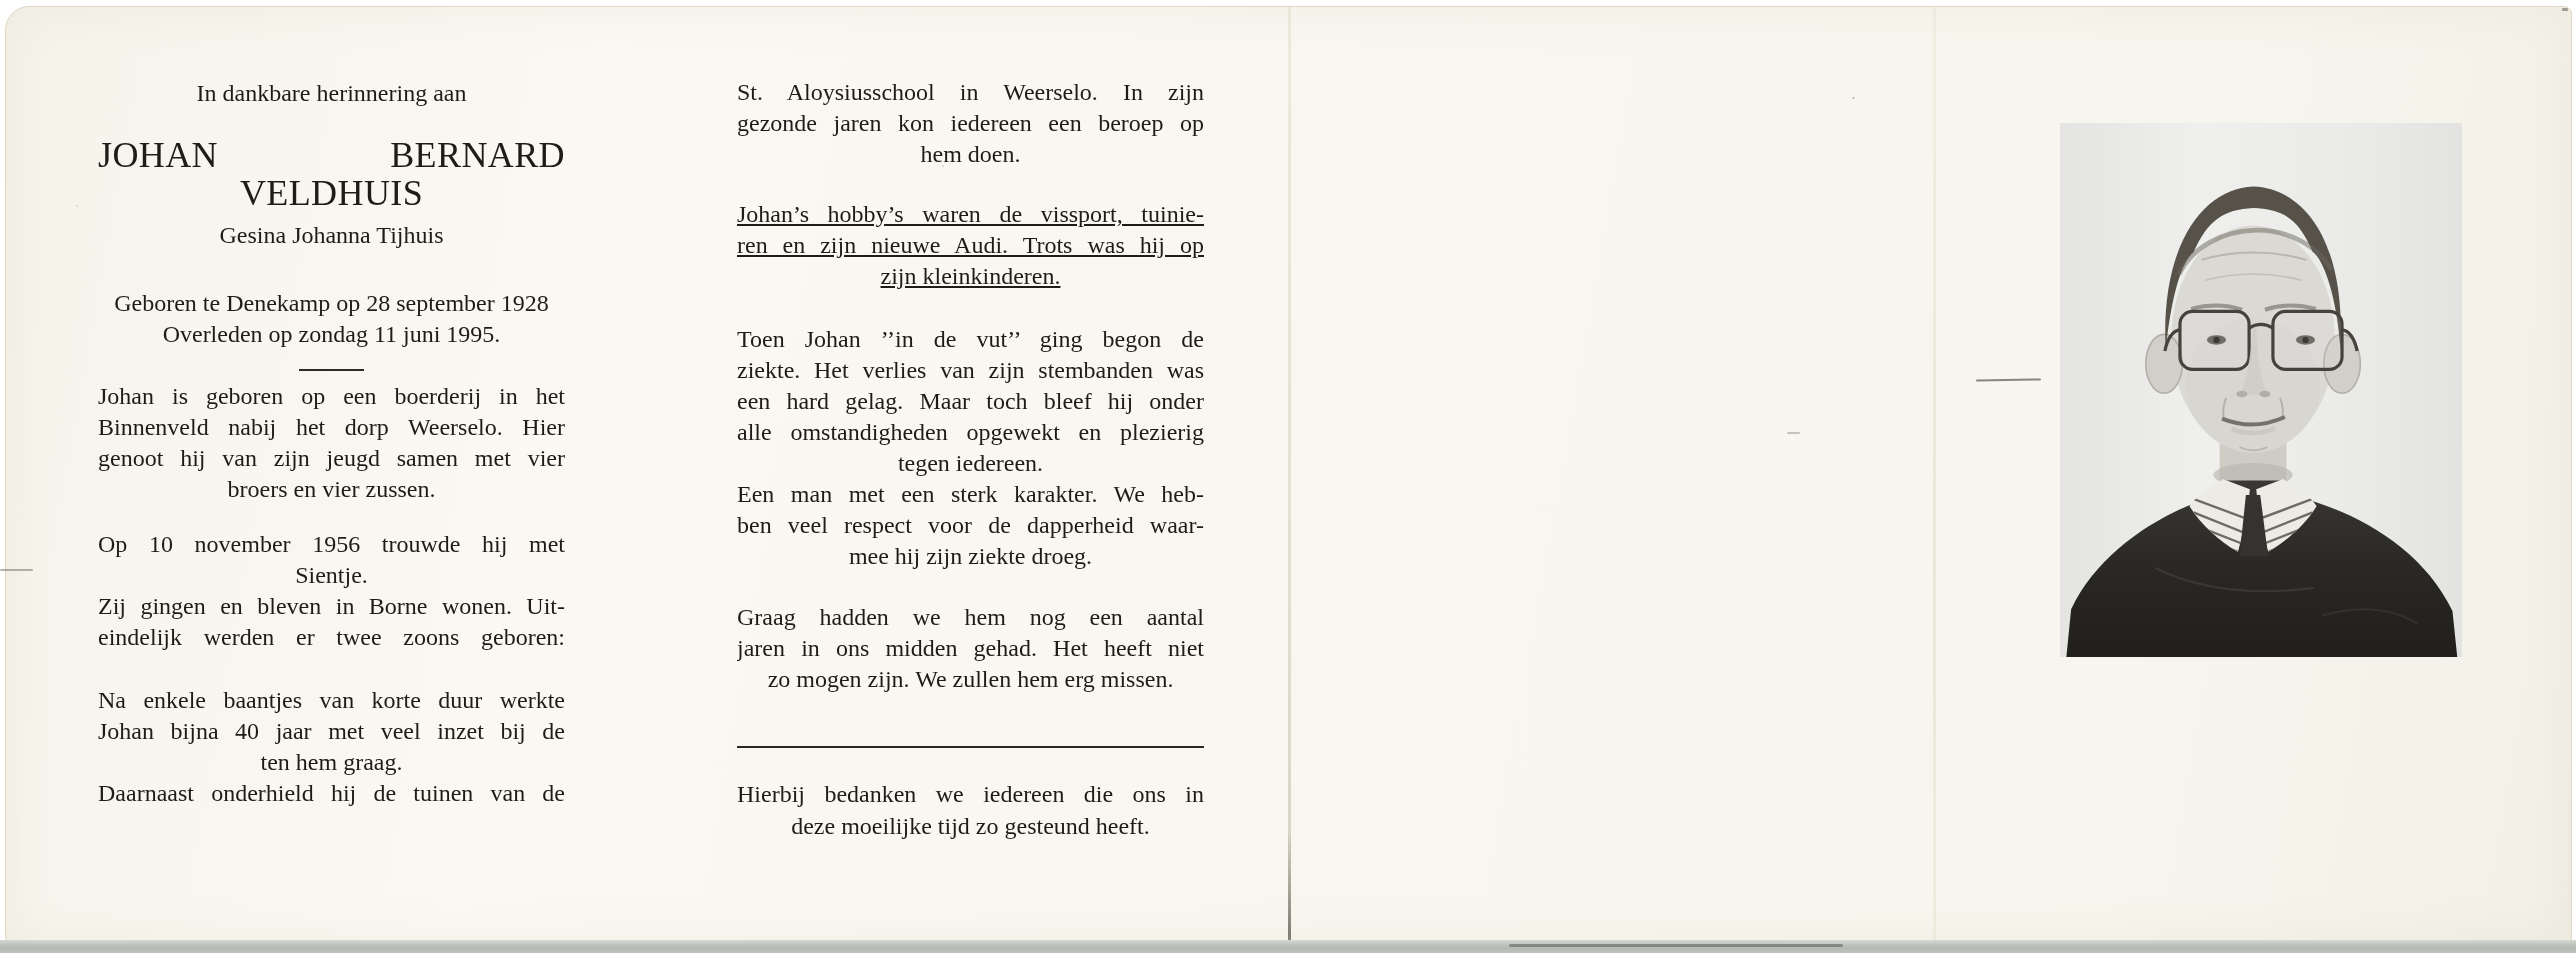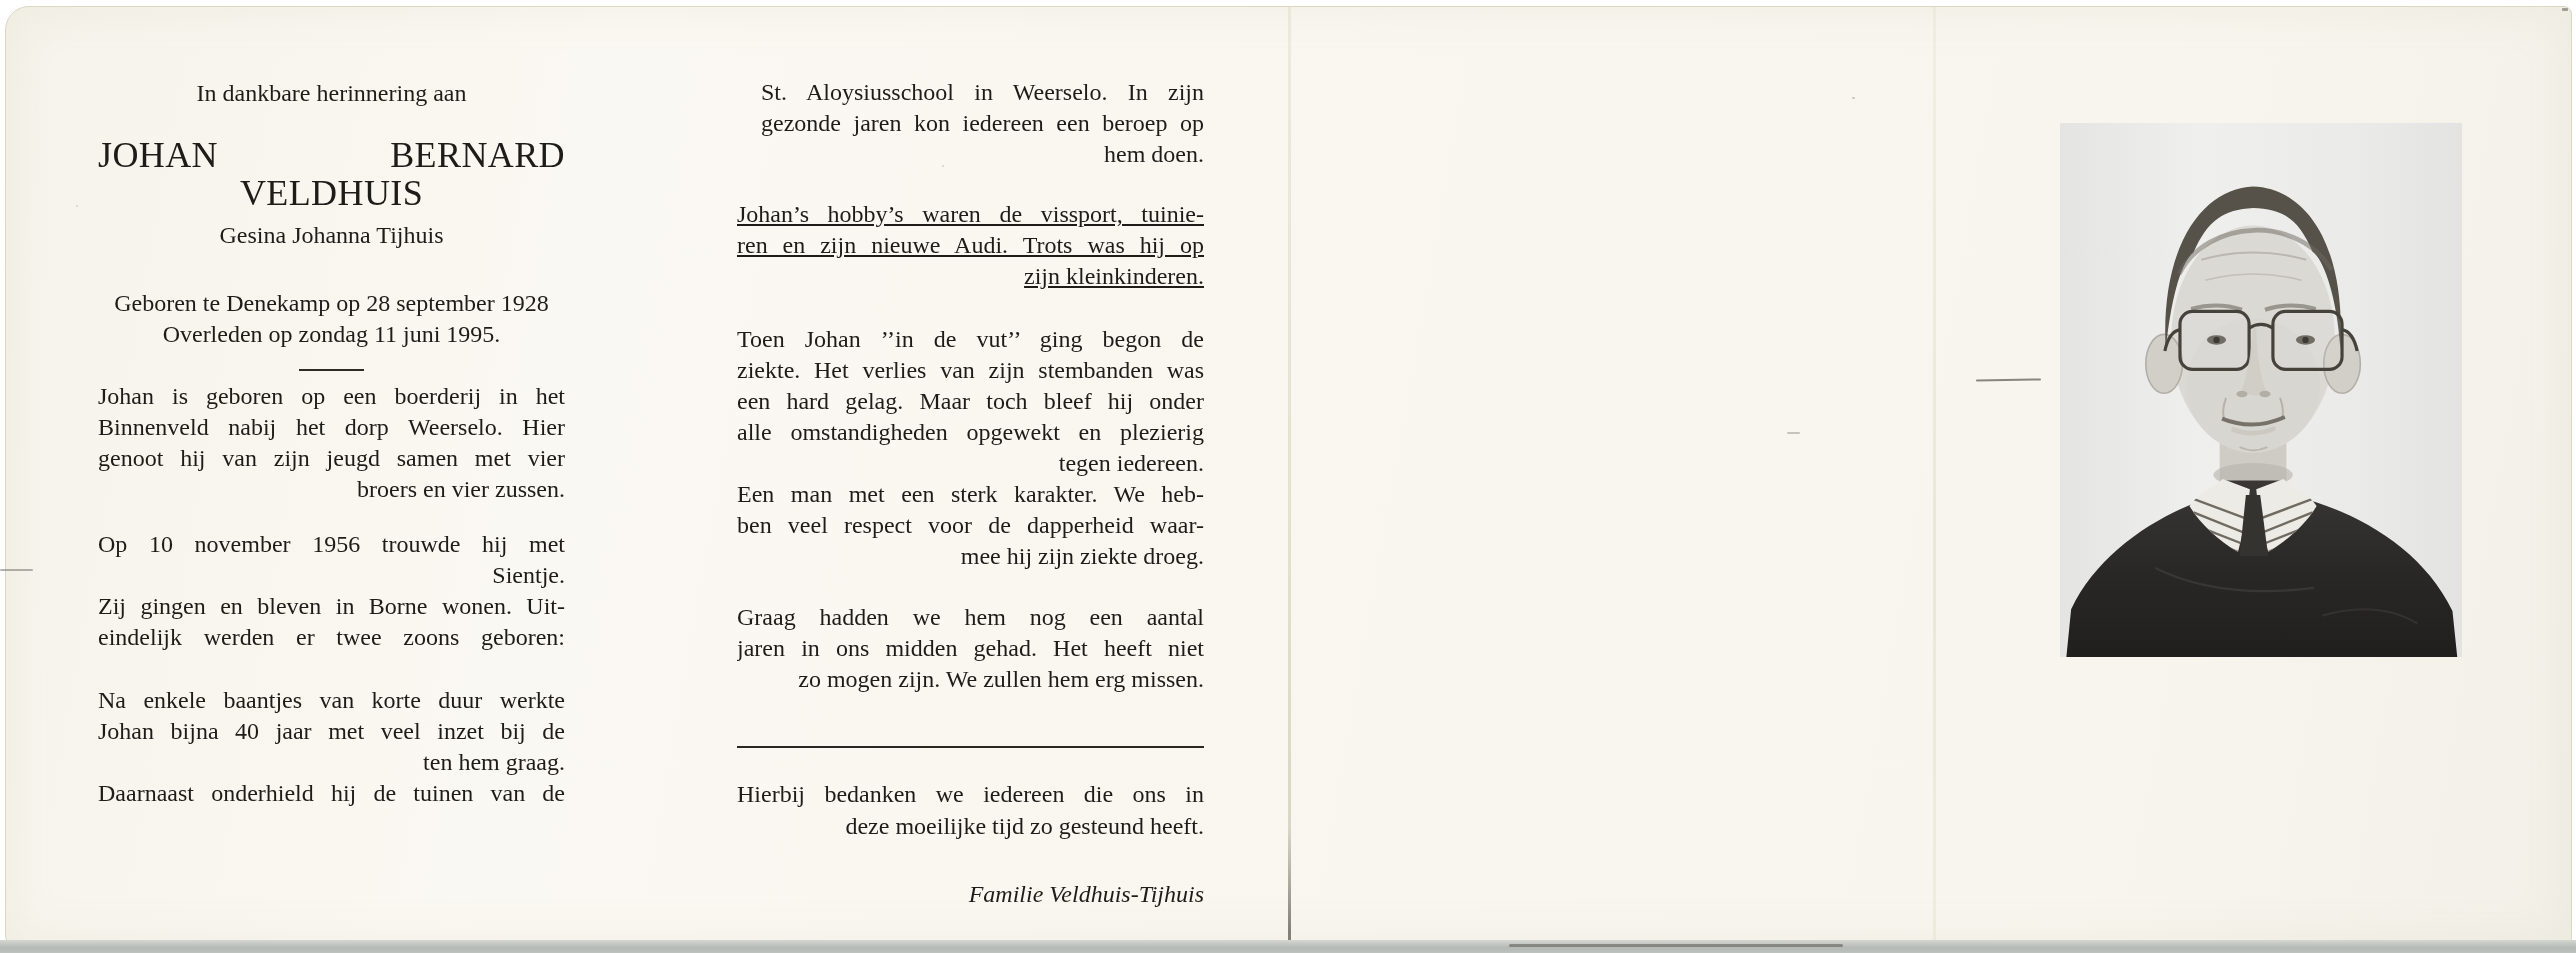--- a/index.html
+++ b/index.html
@@ -44,33 +44,33 @@
   .band-dash{
     position:absolute;left:1509px;top:944px;width:334px;height:3.2px;
     background:#5a5852;opacity:.55;border-radius:1.6px;
   }
   
   .col{position:absolute;top:0;width:467px;font-size:24px;}
   .col1{left:98px;}
   .col2{left:737px;}
   .line{height:31px;line-height:31px;white-space:normal;overflow:hidden;}
   .a-j{text-align:justify;text-align-last:justify;}
-  .a-l{text-align:right;}
+  .a-l{text-align:center;}
   .a-c{text-align:center;}
   .a-r{text-align:right;}
   .b-intro{margin-top:78px;}
   .name-block{margin-top:27px;font-weight:normal;font-size:36px;letter-spacing:0.4px;}
   .name-block .line{height:38px;line-height:38px;}
   .relation-block{margin-top:8px;}
   .dates-block{margin-top:37px;}
   .rule-short{width:65px;margin:19px auto 0 auto;border-top:2.4px solid #2e2b27;}
   .p1c1{margin-top:9.5px;}
   .p2c1{margin-top:24px;}
   .p3c1{margin-top:32px;}
-  .p1c2{margin-top:77px;margin-left:24px;}
+  .p1c2{margin-top:77px;}
   .p2c2{margin-top:29px;text-decoration:underline;}
   .p3c2{margin-top:32px;}
   .p4c2{margin-top:30px;}
   .rule-long{margin-top:51px;border-top:2.4px solid #2a2723;width:100%;}
   .thanks-block{margin-top:30px;}
   .thanks-block .line{height:32px;line-height:32px;}
   .signature{margin-top:37px;font-style:italic;}
   
   .photo{
     position:absolute;left:2060px;top:123px;width:402px;height:534px;
@@ -153,21 +153,20 @@
     <div class="p4c2">
         <div class="line a-j">Graag hadden we hem nog een aantal</div>
         <div class="line a-j">jaren in ons midden gehad. Het heeft niet</div>
         <div class="line a-l">zo mogen zijn. We zullen hem erg missen.</div>
       </div>
     <div class="rule-long"></div>
     <div class="thanks-block">
         <div class="line a-j">Hierbij bedanken we iedereen die ons in</div>
         <div class="line a-l">deze moeilijke tijd zo gesteund heeft.</div>
       </div>
-    <div class="line a-r signature">Familie Veldhuis-Tijhuis</div>
   </div>
 
   <div class="fold f1"></div>
   <div class="fold f2"></div>
 
   <div class="photo" role="img" aria-label="Black-and-white portrait photo of an elderly man with receding hair and large glasses, wearing a dark sweater over a striped collared shirt">
     <svg viewBox="0 0 506 672" preserveAspectRatio="none">
       <defs>
         <linearGradient id="pbg" x1="0" y1="0" x2="1" y2="0">
           <stop offset="0" stop-color="#e4e4e2"></stop>

